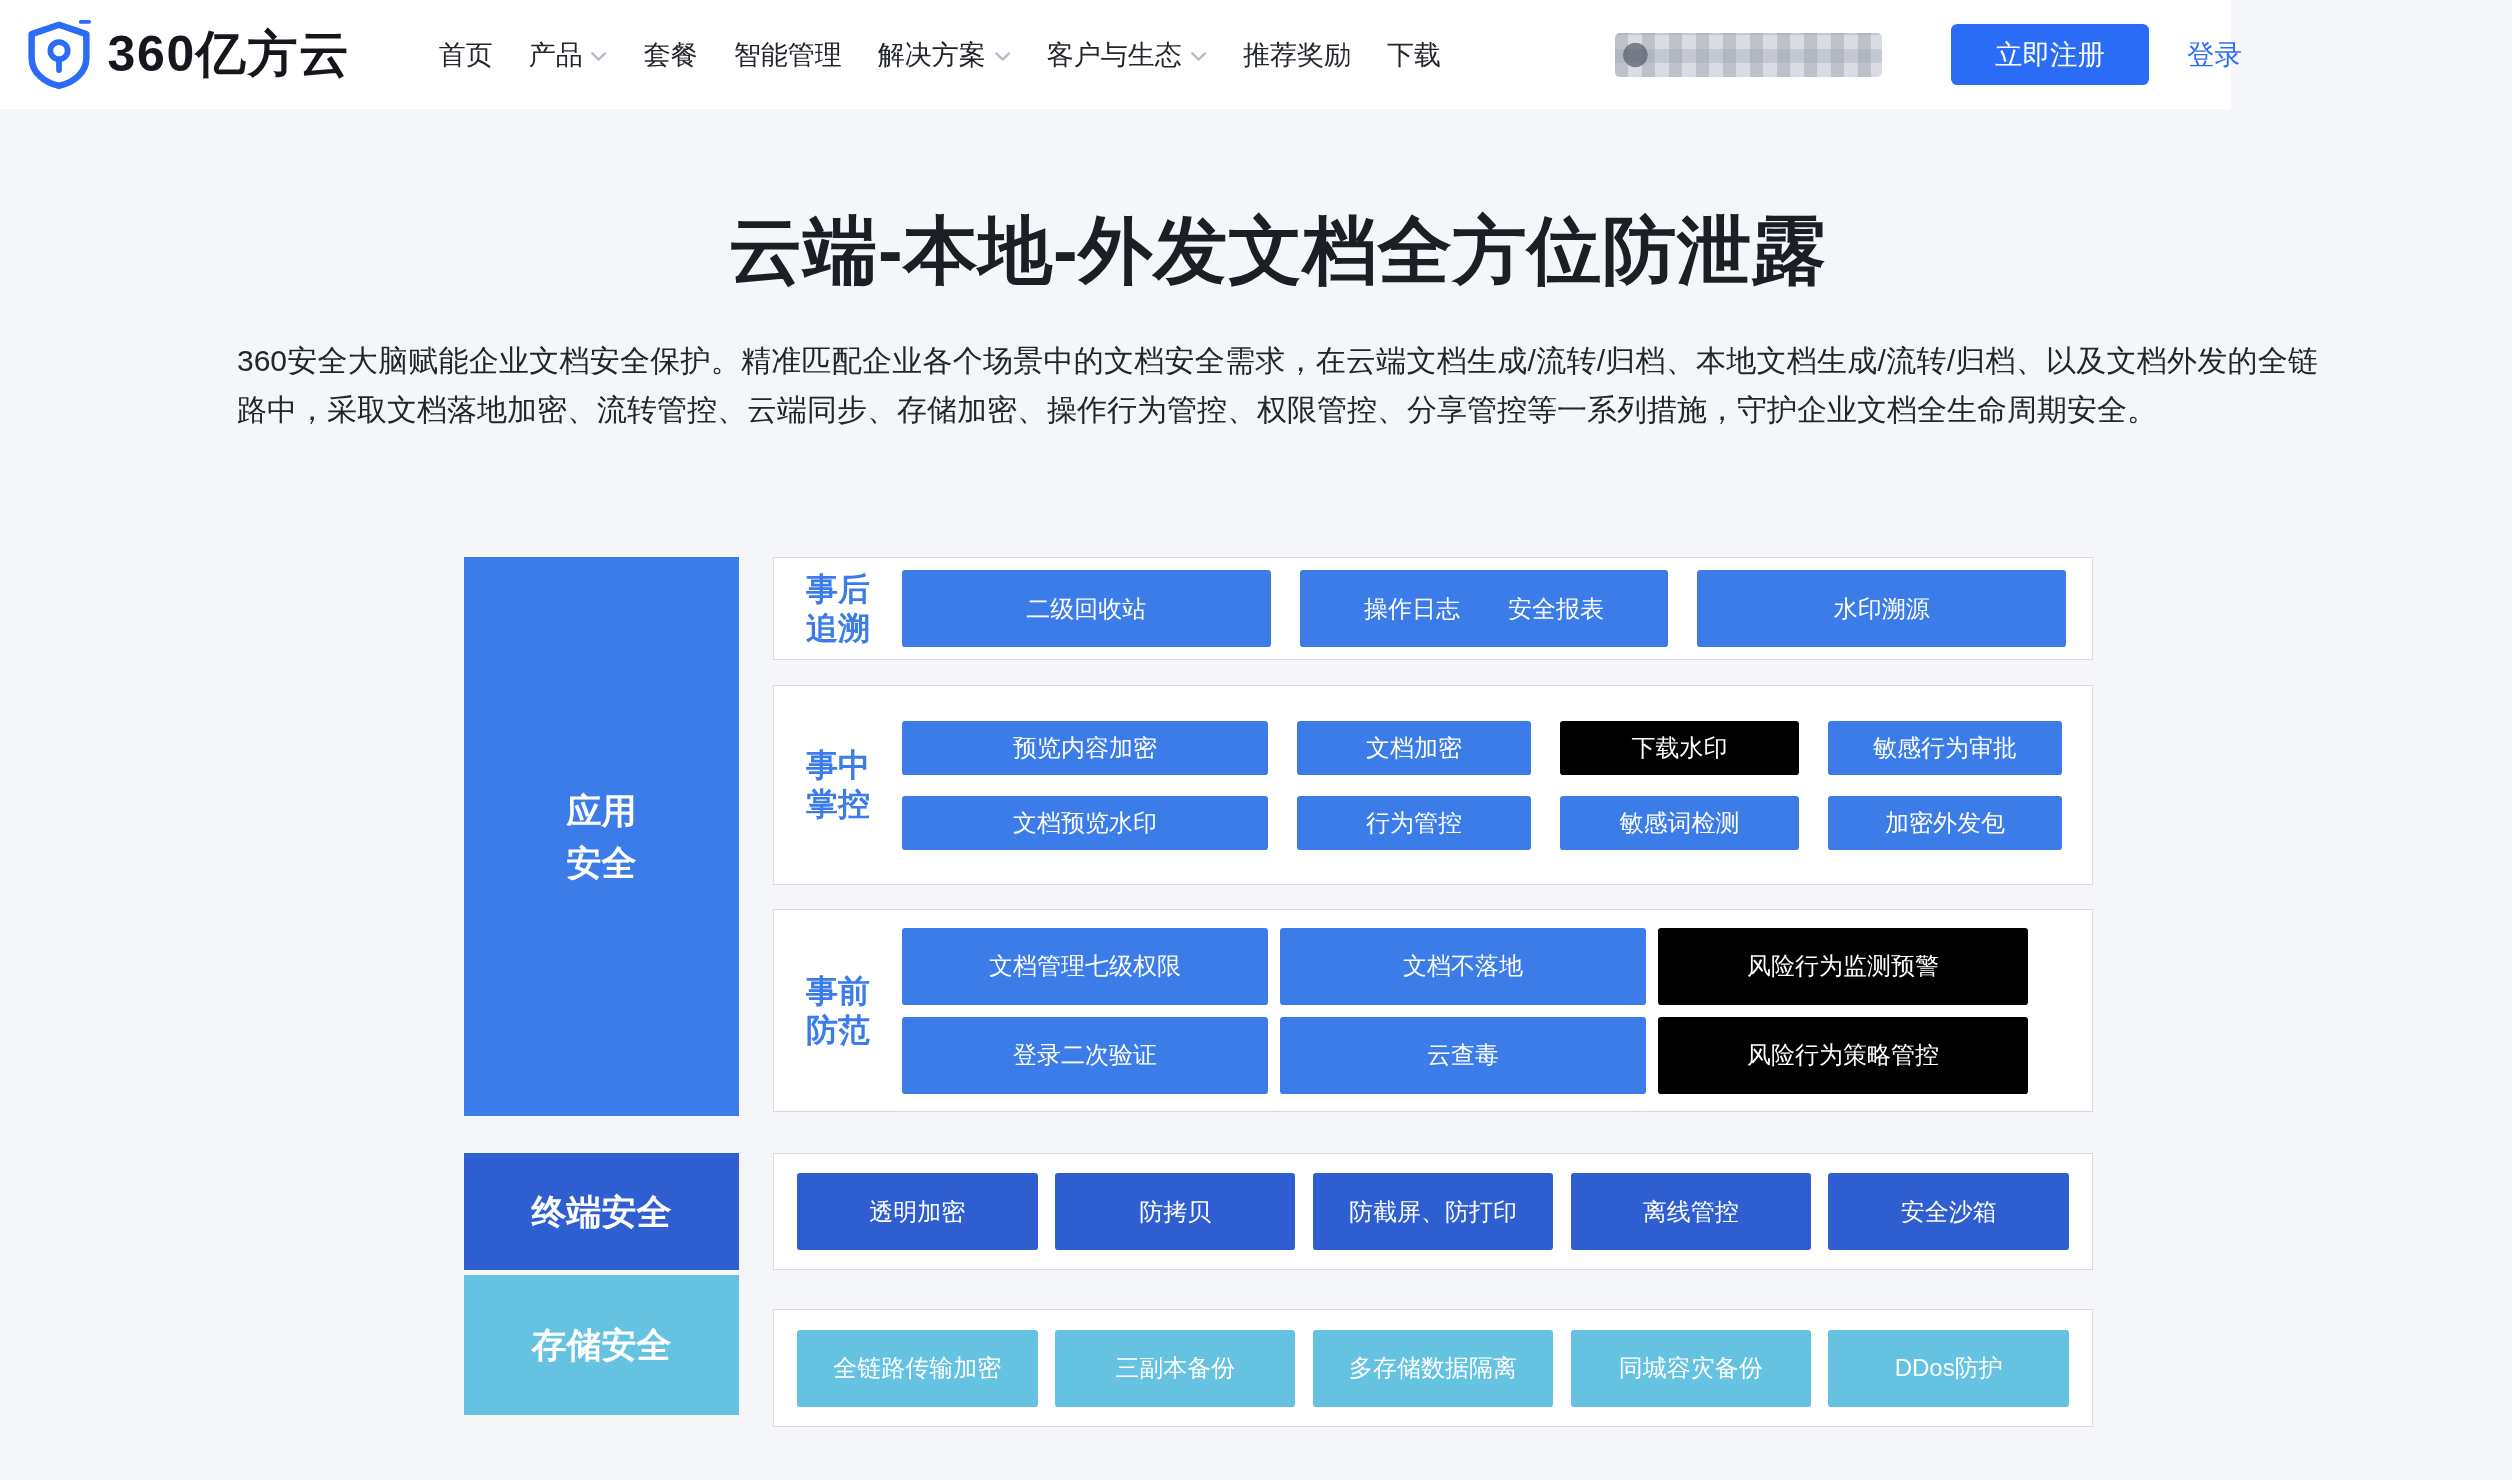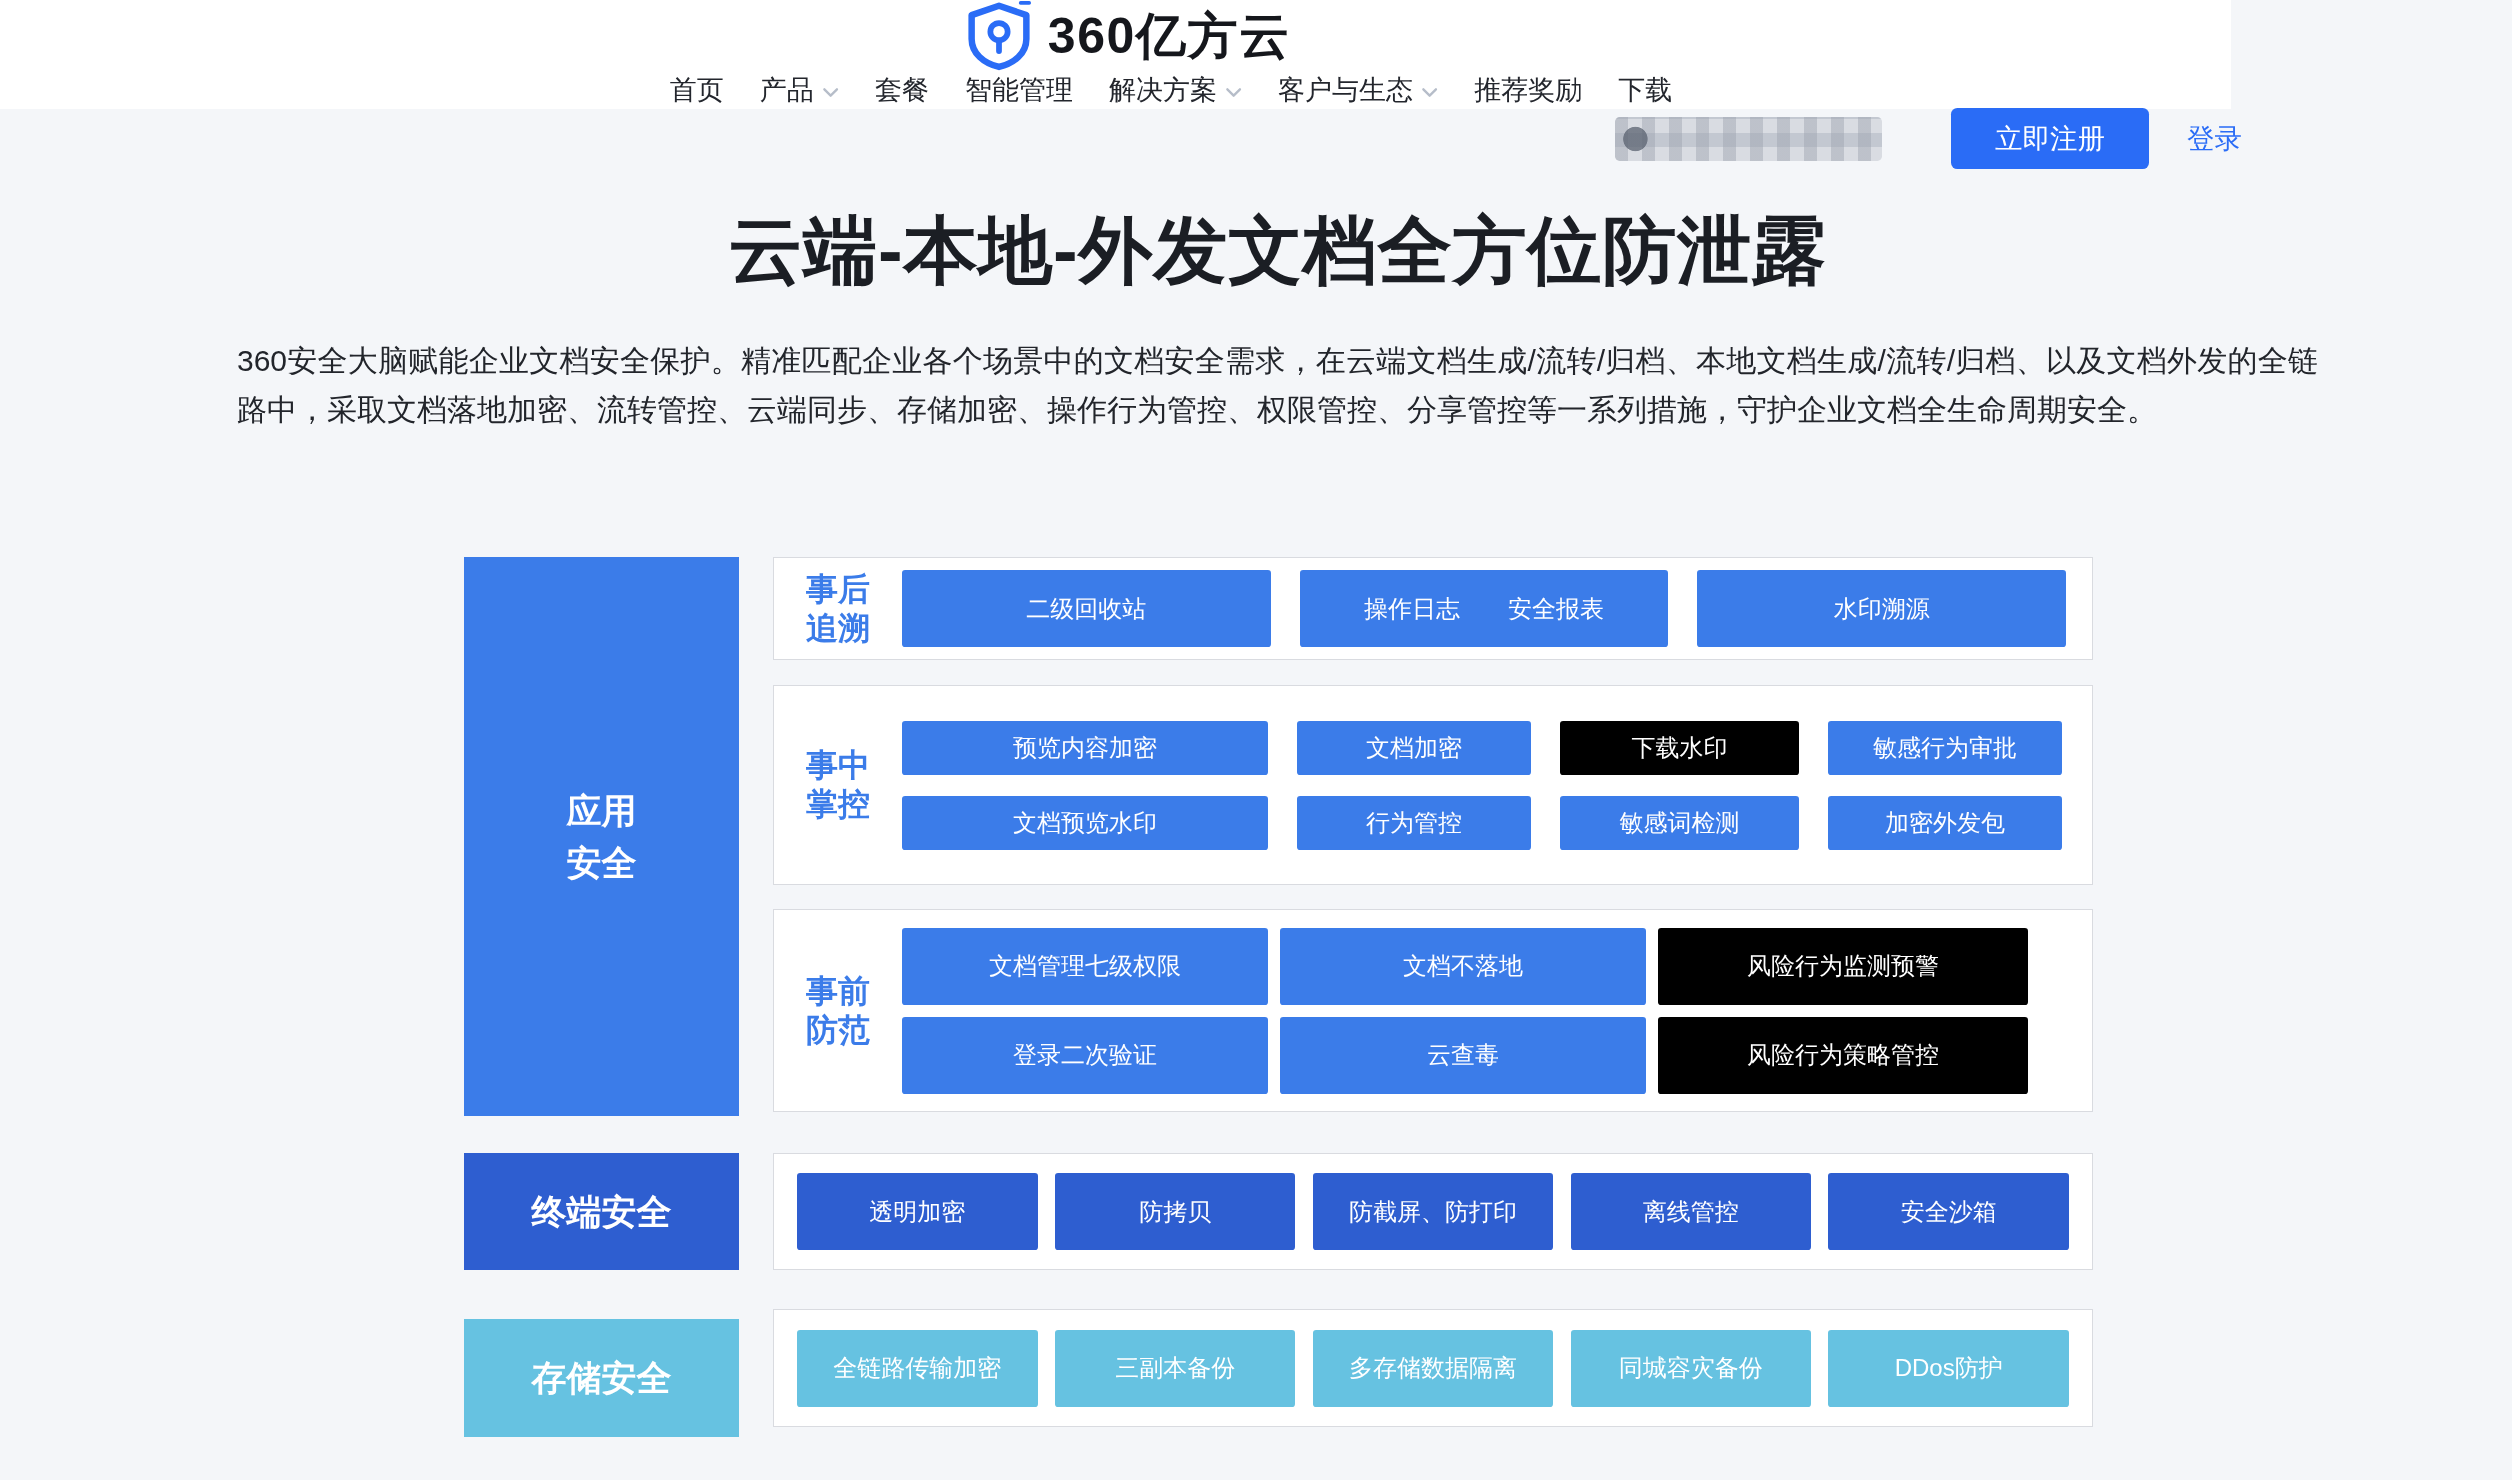--- a/index.html
+++ b/index.html
@@ -7,21 +7,21 @@
   body {
     font-family:"Liberation Sans","DejaVu Sans",sans-serif;
     background:#f4f6f9;
     position:relative;
   }
 
   
   .header{
     position:absolute; top:0; left:0; width:2231px; height:109px;
     background:#ffffff; display:flex; align-items:center;
-    padding-left:23px; z-index:5;flex-direction:column;
+    padding-left:23px; z-index:5;
   }
   .logo{ display:flex; align-items:center; cursor:pointer; flex:none; }
   .logo-icon{ flex:none; }
   .logo-text{ font-size:50px; font-weight:700; color:#15171c; margin-left:12.6px; letter-spacing:1.6px; white-space:nowrap; }
   .nav{ display:flex; align-items:center; gap:36px; margin-left:88px; flex:none; }
   .nav-item{ display:flex; align-items:center; gap:7.8px; font-size:27px; color:#23262d; cursor:pointer; white-space:nowrap; }
   .chevron{ margin-top:4.7px; }
   .header-right{ margin-left:auto; display:flex; align-items:center; }
   .blur-phone{
     width:267px; height:44px; border-radius:4.7px; margin-right:69px; flex:none;
@@ -53,21 +53,21 @@
   .diagram{ position:absolute; left:464px; top:557px; width:1632px; height:872px; }
 
   .side{
     position:absolute; left:0; width:275px;
     display:flex; flex-direction:column; align-items:center; justify-content:center;
     color:#ffffff; font-weight:700; font-size:35px; line-height:52px;
     text-align:center;
   }
   .side-app{ top:0; height:559px; background:#3b7ce9; }
   .side-terminal{ top:596px; height:117px; background:#2e5ed0; }
-  .side-storage{ top:762px; height:118px; background:#66c2e1; }
+  .side-storage{ top:718px; height:140px; background:#66c2e1; }
 
   .panel{
     position:absolute; left:309px; width:1320px;
     background:#ffffff; border:1.6px solid #d9dbe0;
     display:flex; align-items:center;
   }
   .p1{ top:0;    height:103px; }
   .p2{ top:128px; height:200px; }
   .p3{ top:352px; height:203px; }
   .p4{ top:596px; height:117px; }

